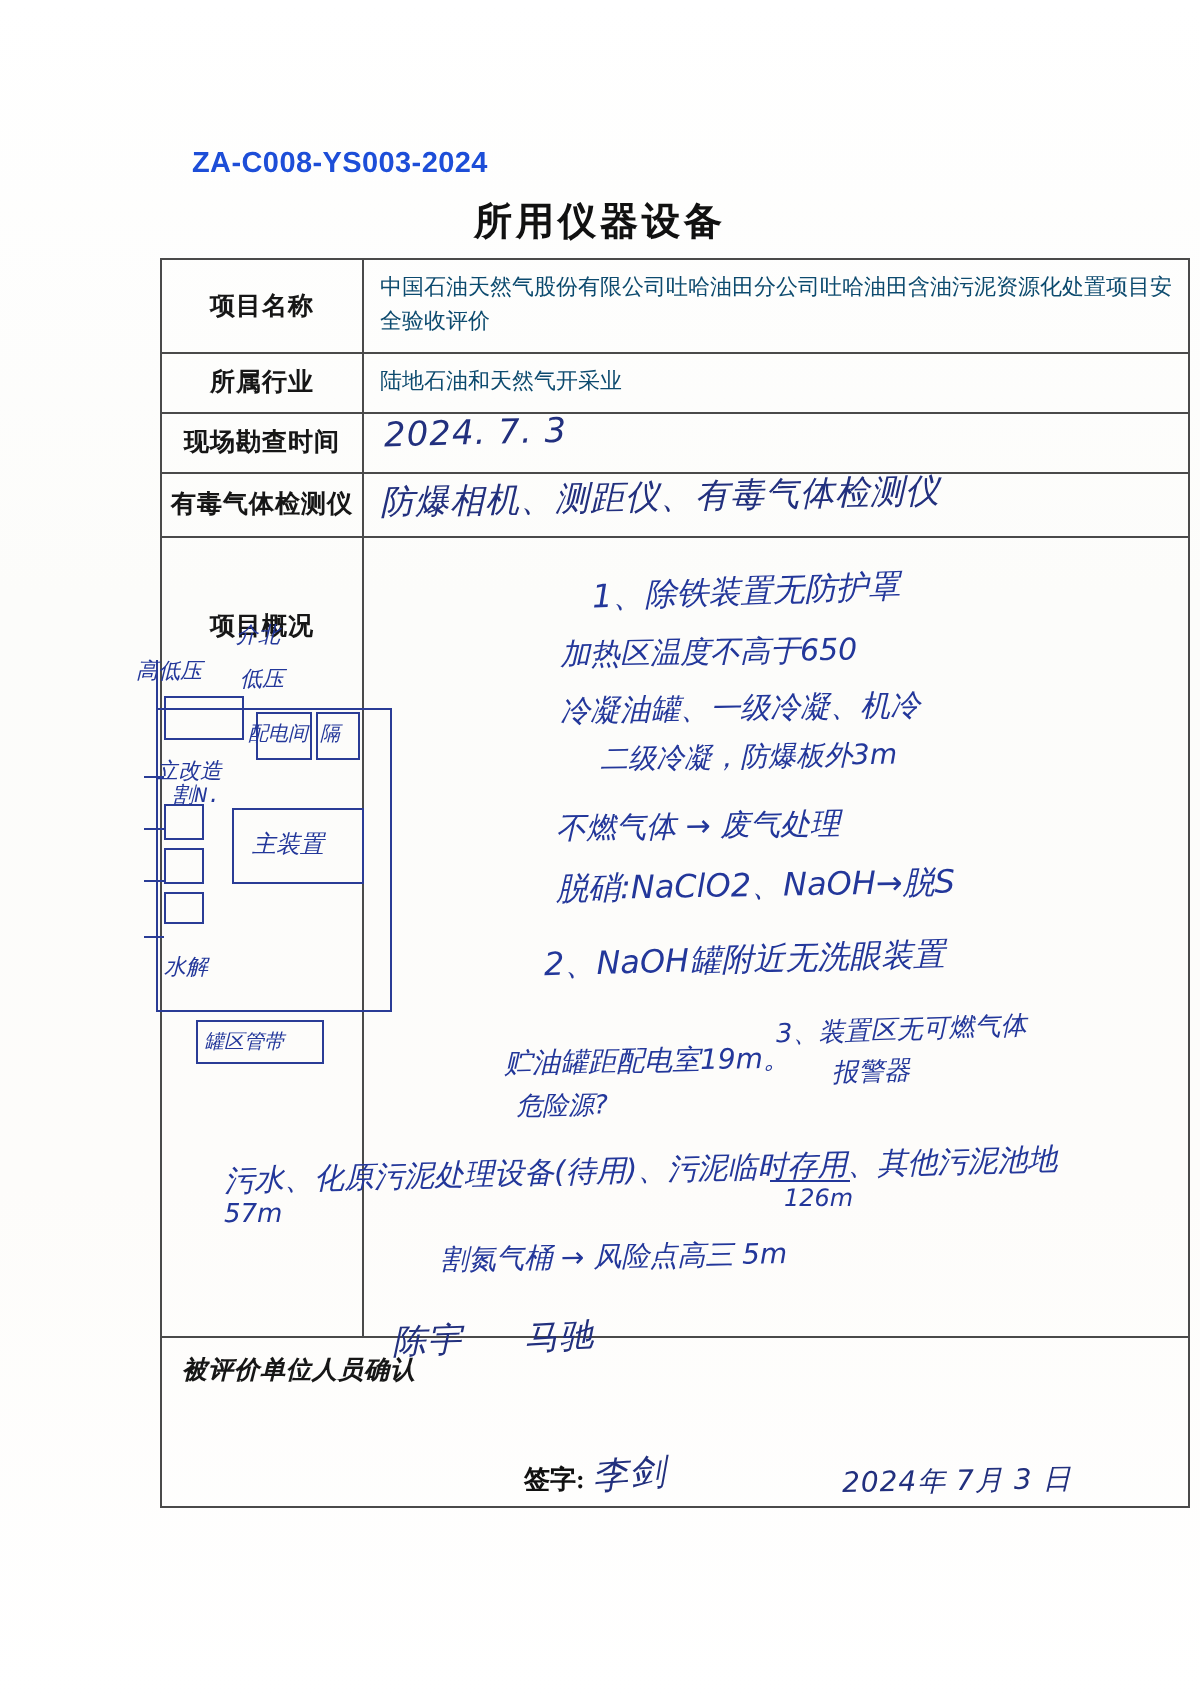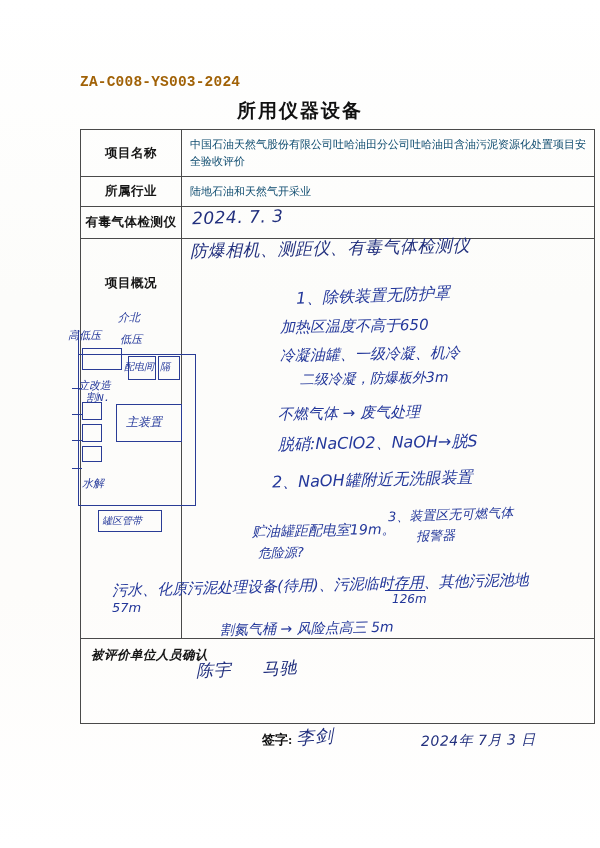--- a/index.html
+++ b/index.html
@@ -22,27 +22,27 @@
   
   .paper-tint {
     position: absolute;
     left: 0; top: 0; right: 0; bottom: 0;
     background:
       linear-gradient(180deg, #ffffff 0%, #fcfcfa 35%, #fdfcfa 70%, #ffffff 100%);
     pointer-events: none;
   }
   .doc-code {
     position: absolute;
-    left: 80px;
+    left: 96px;
     top: 74px;
-    font-family: Liberation Mono, monospace;
+    font-family: Liberation Sans, sans-serif;
     font-weight: bold;
     font-size: 14.5px;
     letter-spacing: 0.2px;
-    color: #a16207;
+    color: #1d4ed8;
   }
   .doc-title {
     position: absolute;
     left: 0;
     right: 0;
     top: 98px;
     text-align: center;
     font-family: "Liberation Serif", serif;
     font-weight: bold;
     font-size: 19px;
@@ -233,20 +233,24 @@
     <div class="row row-name">
       <div class="lbl">项目名称</div>
       <div class="val">中国石油天然气股份有限公司吐哈油田分公司吐哈油田含油污泥资源化处置项目安全验收评价</div>
     </div>
 
     <div class="row row-industry">
       <div class="lbl">所属行业</div>
       <div class="val">陆地石油和天然气开采业</div>
     </div>
 
+    <div class="row row-time">
+      <div class="lbl">现场勘查时间</div>
+      <div class="val"></div>
+    </div>
 
     <div class="row row-equip">
       <div class="lbl">有毒气体检测仪</div>
       <div class="val"></div>
     </div>
 
     <div class="row row-overview">
       <div class="lbl">项目概况</div>
       <div class="val"></div>
     </div>

